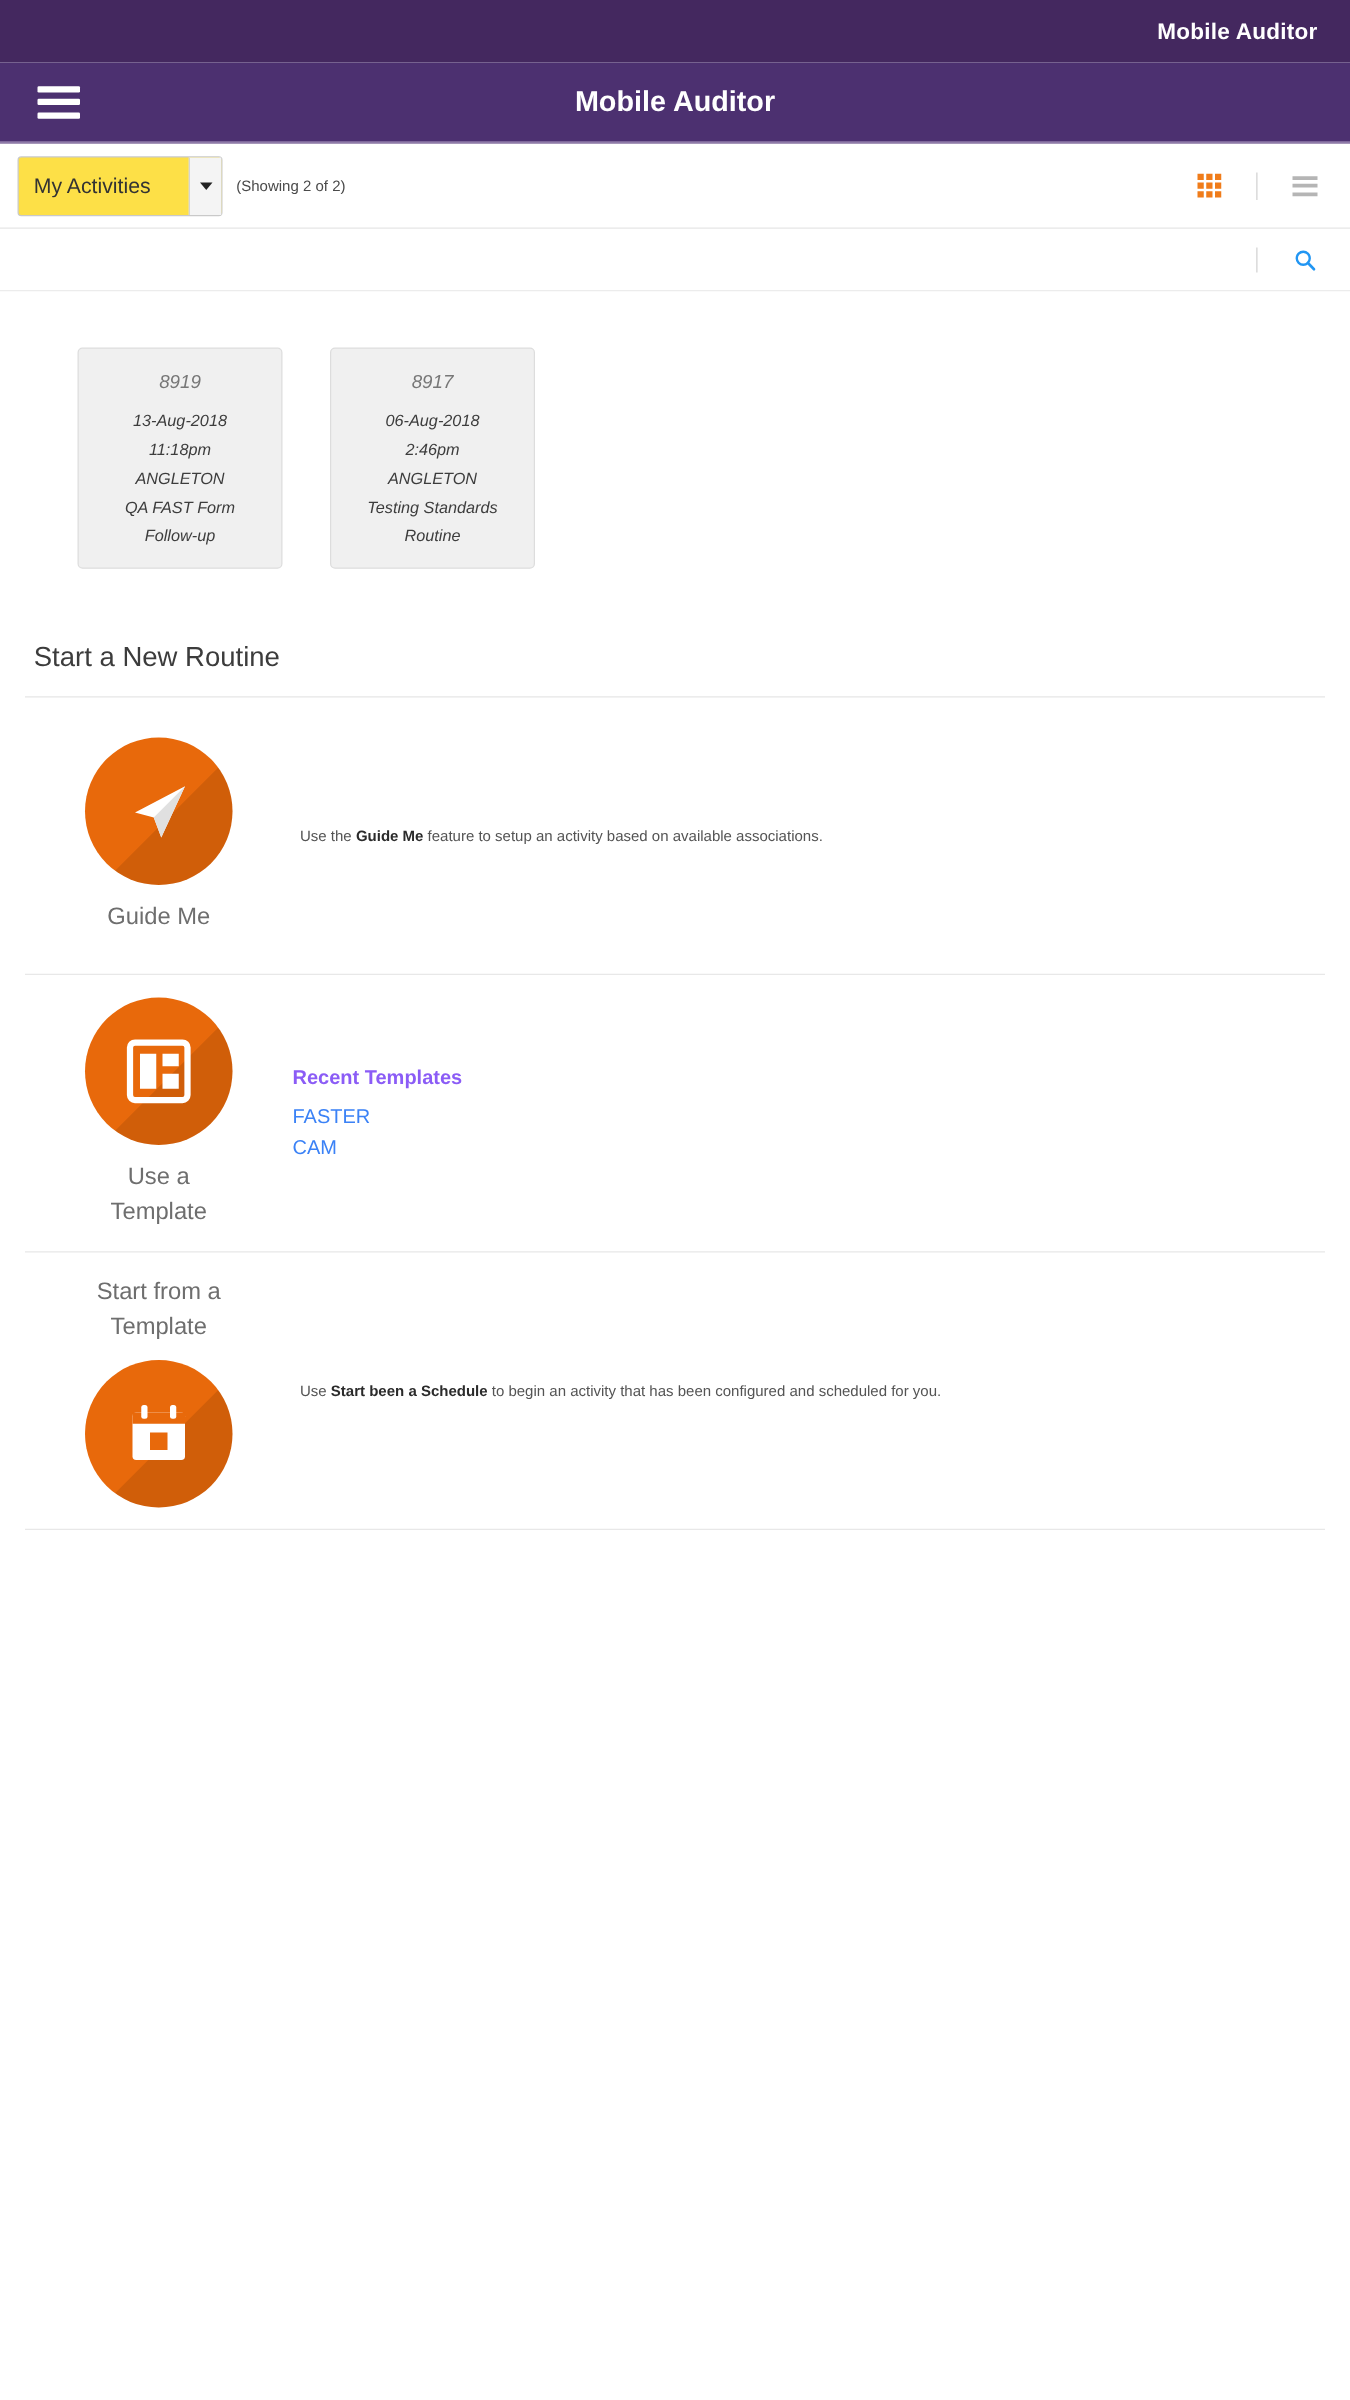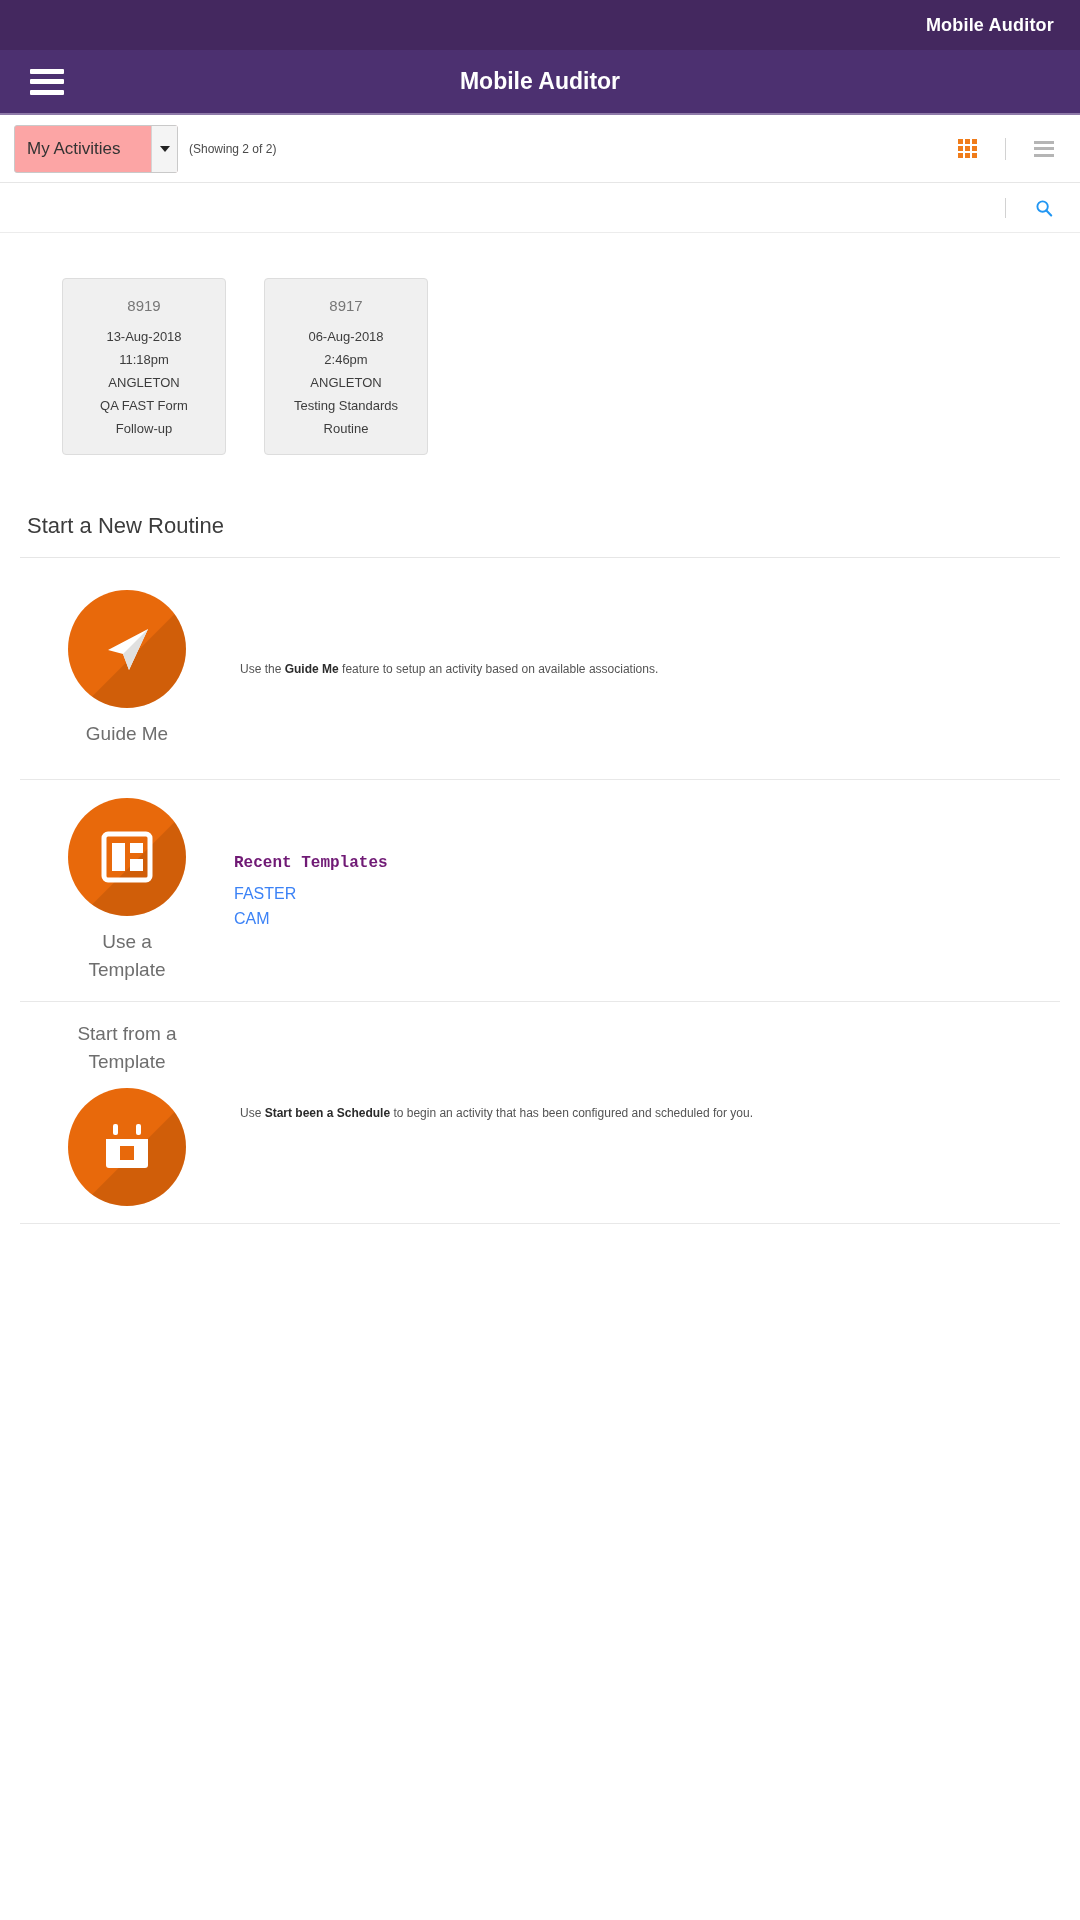--- a/index.html
+++ b/index.html
@@ -76,21 +76,21 @@
     width: 164px;
     height: 48px;
   }
   select.activity-select {
     appearance: none;
     -webkit-appearance: none;
     width: 164px;
     height: 48px;
     border: 1px solid #c9c9c9;
     border-radius: 3px;
-    background: #fca5a5;
+    background: #fde047;
     font-family: "Liberation Sans", sans-serif;
     font-size: 17px;
     color: #333333;
     padding: 0 34px 0 12px;
     cursor: pointer;
   }
   .select-arrow {
     position: absolute;
     right: 1px;
     top: 1px;
@@ -182,20 +182,21 @@
   }
   .card {
     width: 164px;
     min-height: 175px;
     background: #f0f0f0;
     border: 1px solid #dddddd;
     border-radius: 4px;
     padding: 18px 20px 14px;
     text-align: center;
     cursor: pointer;
+    font-style: italic;
   }
   .card-id {
     font-size: 15px;
     color: #777777;
     margin-bottom: 11px;
   }
   .card-line {
     font-size: 13px;
     color: #3d3d3d;
     line-height: 23px;
@@ -265,23 +266,22 @@
   }
   .action-desc b { color: #2b2b2b; }
   .templates-col {
     width: 300px;
     flex: 0 0 300px;
     padding-top: 4px;
   }
   .templates-title {
     font-size: 16px;
     font-weight: bold;
-    color: #701a75;
+    color: #8b5cf6;
     margin-bottom: 9px;
-    font-family: Liberation Mono, monospace;
   }
   .template-link {
     display: block;
     font-size: 16px;
     color: #3b82f6;
     line-height: 25px;
     text-decoration: none;
     cursor: pointer;
   }
   .content { padding: 0 20px; }

